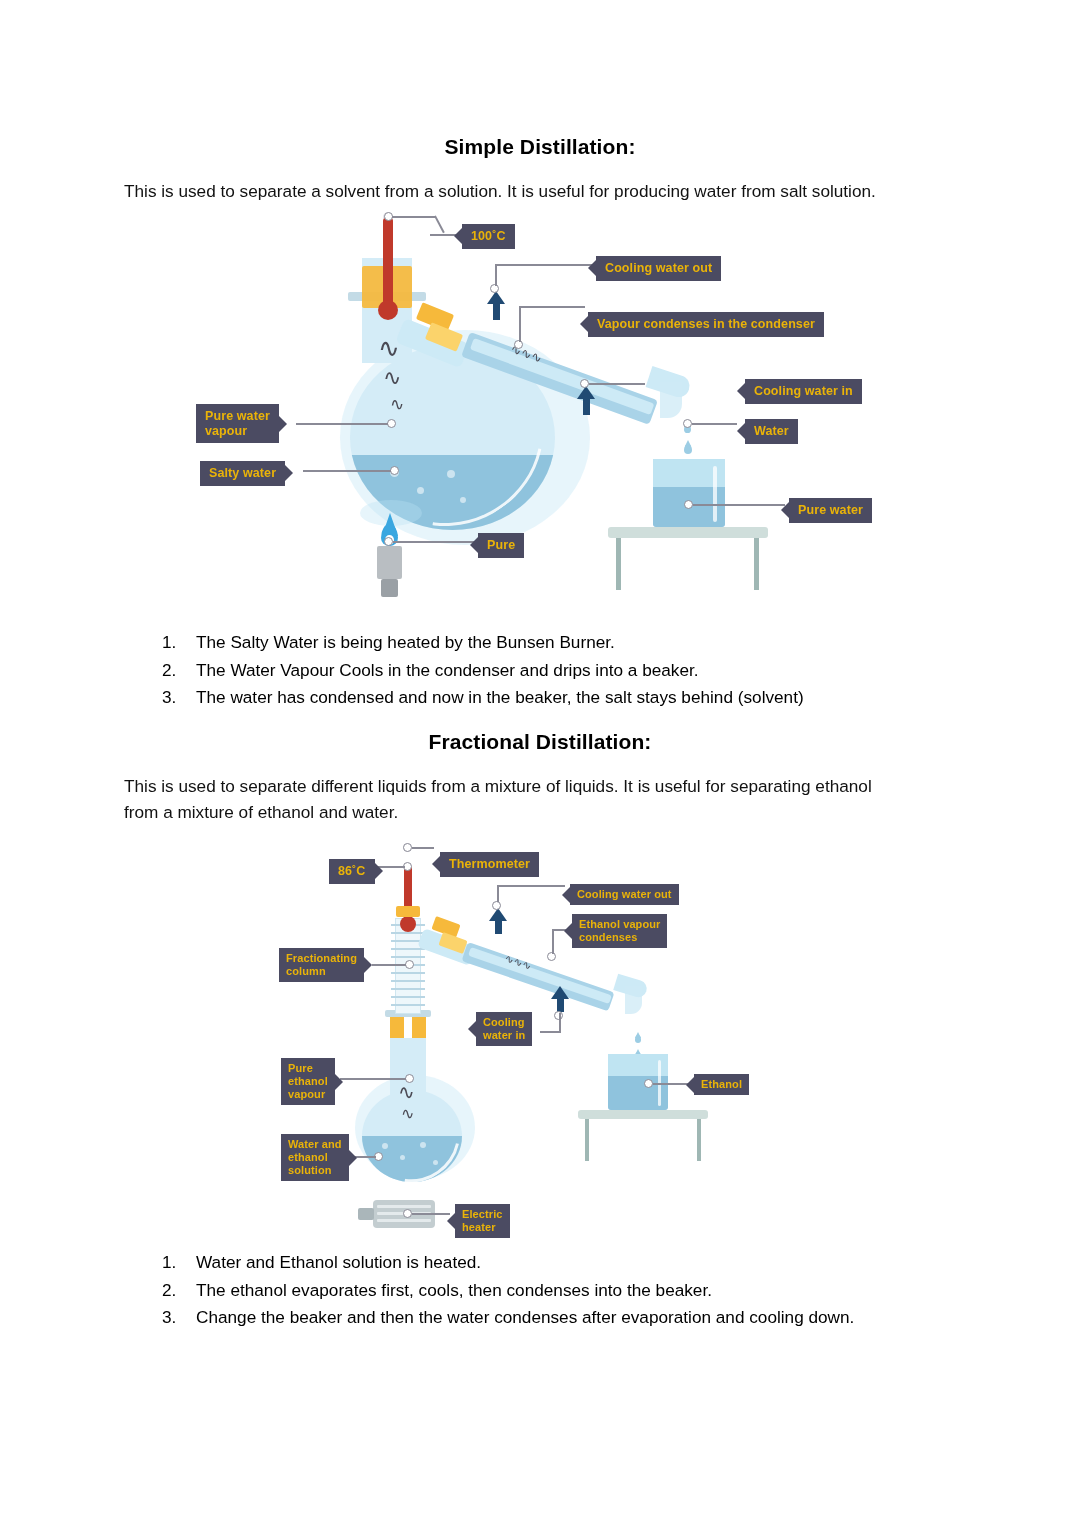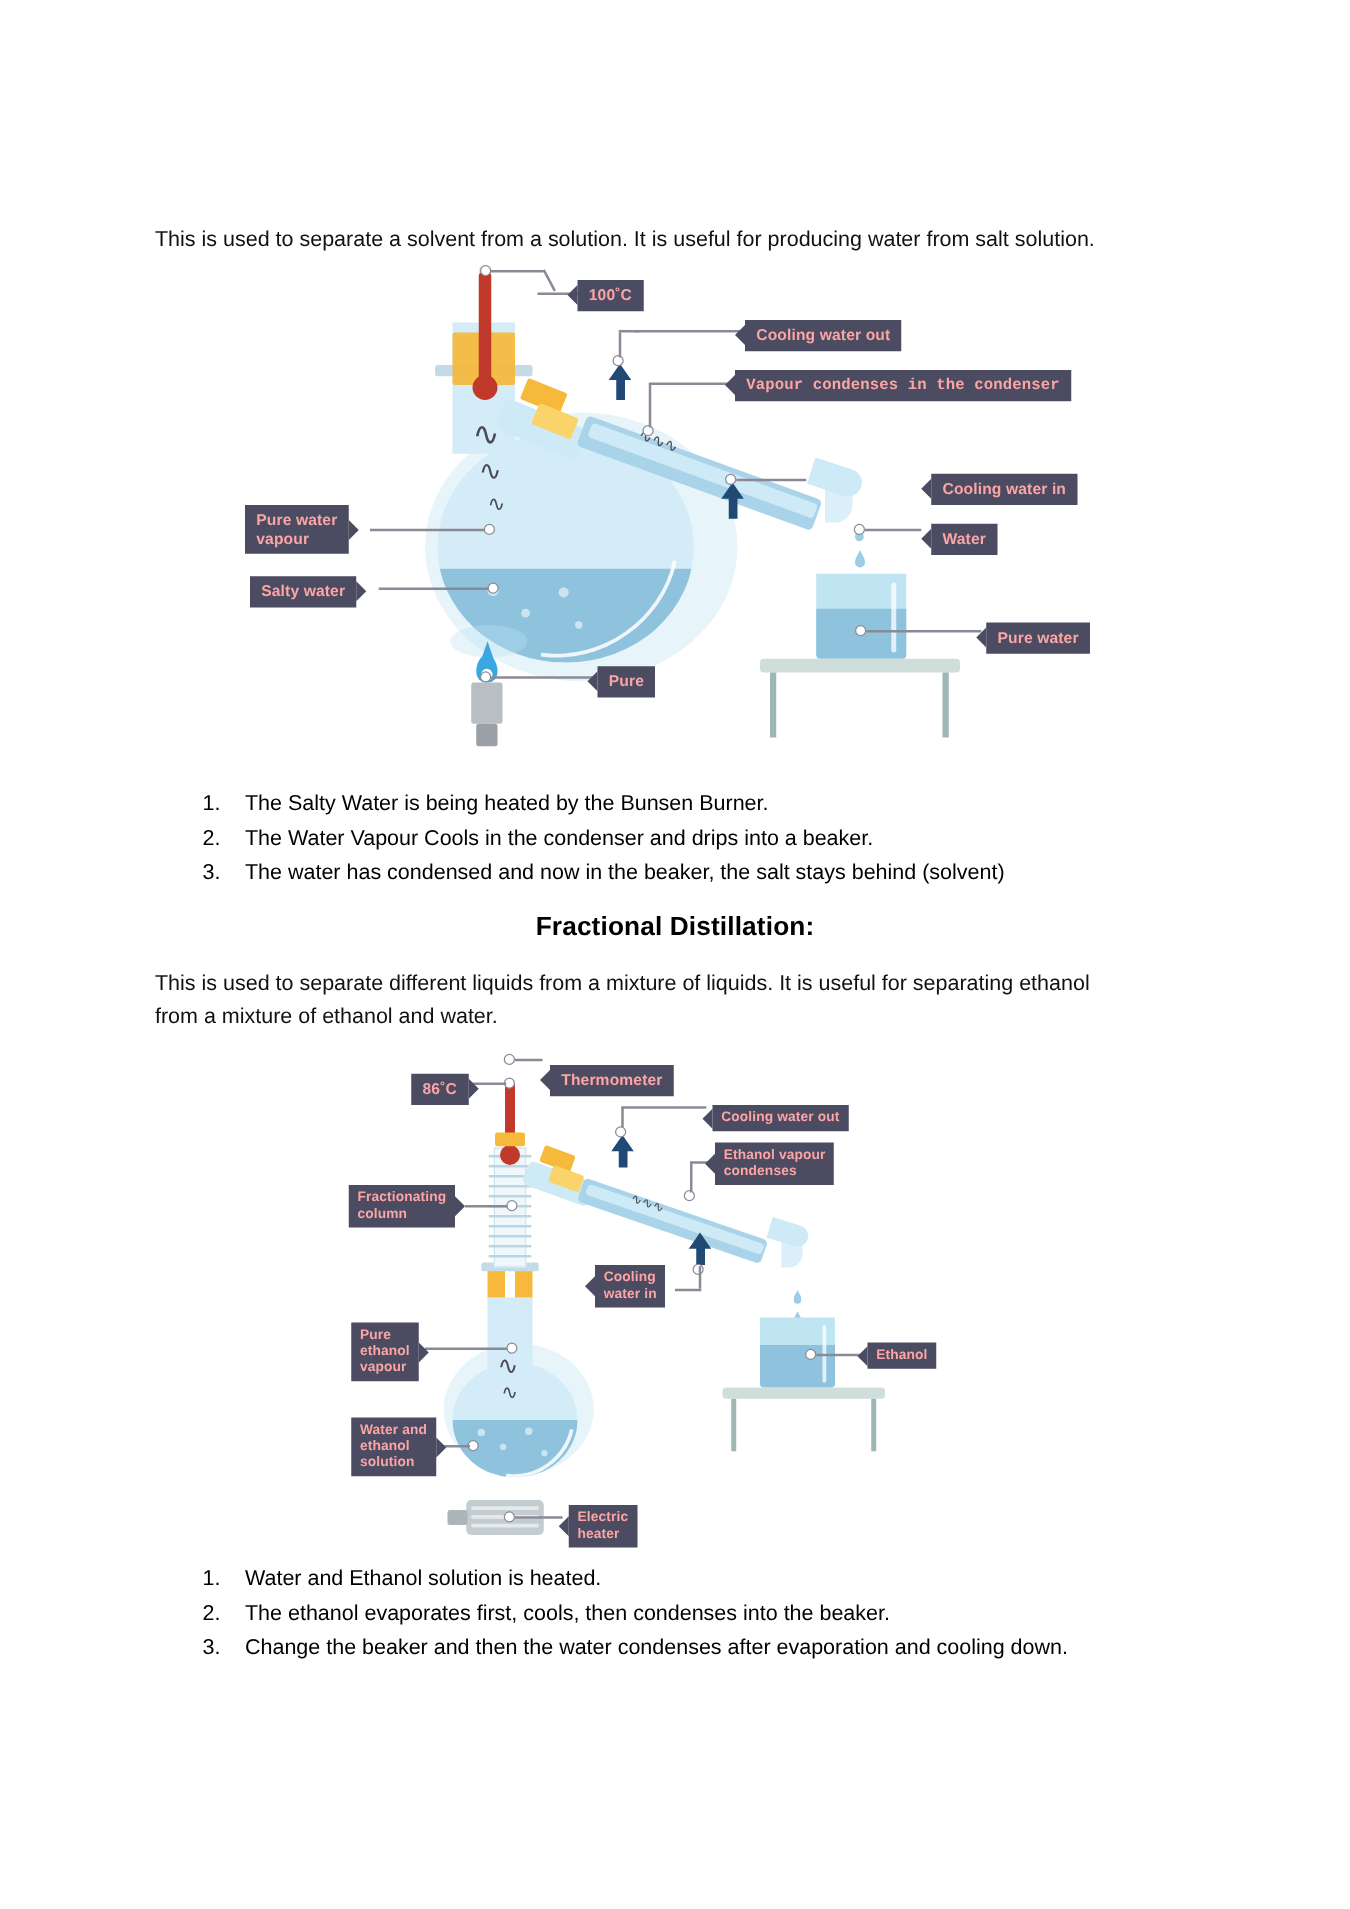--- a/index.html
+++ b/index.html
@@ -24,21 +24,21 @@
   ol.steps{
     position:absolute;margin:0;padding:0;list-style:none;font-size:17.2px;line-height:25.5px;
   }
   ol.steps li{position:relative;padding-left:56px;margin-bottom:2px;white-space:nowrap;}
   ol.steps li .num{position:absolute;left:22px;width:30px;text-align:left;}
 
   
   .lab{
     position:absolute;
     background:#4b4b62;
-    color:#fca5a5;
+    color:#eab308;
     font-size:12.5px;
     font-weight:bold;
     line-height:14.5px;
     padding:5px 9px 5px 9px;
     white-space:pre-line;
     letter-spacing:.1px;
     box-sizing:border-box;
   }
   .lab.sm{font-size:11px;line-height:13px;padding:4px 7px;}
   
@@ -131,20 +131,21 @@
   
   .vap{position:absolute;color:#4b4b55;font-size:26px;line-height:20px;font-family:"DejaVu Sans",sans-serif;}
   .bub{position:absolute;border-radius:50%;background:rgba(255,255,255,.55);}
   .halo{position:absolute;border-radius:50%;background:rgba(186,226,243,.35);}
 </style>
 </head>
 <body>
 
 <div class="page">
 
+  <div class="h-title" style="top:135px;">Simple Distillation:</div>
 
   <div class="para" style="top:178px;left:124px;width:835px;">This is used to separate a solvent from a solution. It is useful for producing water from salt solution.</div>
 
   <div>
 
     <div class="halo" style="left:340px;top:330px;width:250px;height:215px;"></div>
 
     <div class="flask" style="left:350px;top:345px;width:205px;height:185px;"></div>
 
     <div style="position:absolute;left:350px;top:455px;width:205px;height:75px;overflow:hidden;">
@@ -215,21 +216,21 @@
 
     <div class="dot" style="left:490px;top:284px;"></div>
     <div class="lead" style="left:508px;top:264px;width:84px;"></div>
     <div class="leadv" style="left:495px;top:266px;height:20px;"></div>
     <div class="lead" style="left:495px;top:264px;width:16px;"></div>
     <div class="lab nl" style="left:596px;top:256px;">Cooling water out</div>
 
     <div class="dot" style="left:514px;top:340px;"></div>
     <div class="leadv" style="left:519px;top:308px;height:34px;"></div>
     <div class="lead" style="left:519px;top:306px;width:66px;"></div>
-    <div class="lab nl" style="left:588px;top:296px;font-family:Liberation Mono, monospace;">Vapour condenses in the condenser</div>
+    <div class="lab nl" style="left:588px;top:312px;">Vapour condenses in the condenser</div>
 
     <div class="dot" style="left:580px;top:379px;"></div>
     <div class="lead" style="left:589px;top:383px;width:56px;"></div>
     <div class="lab nl" style="left:745px;top:379px;">Cooling water in</div>
 
     <div class="dot" style="left:683px;top:419px;"></div>
     <div class="lead" style="left:692px;top:423px;width:45px;"></div>
     <div class="lab nl" style="left:745px;top:419px;">Water</div>
 
     <div class="dot" style="left:387px;top:419px;"></div>

